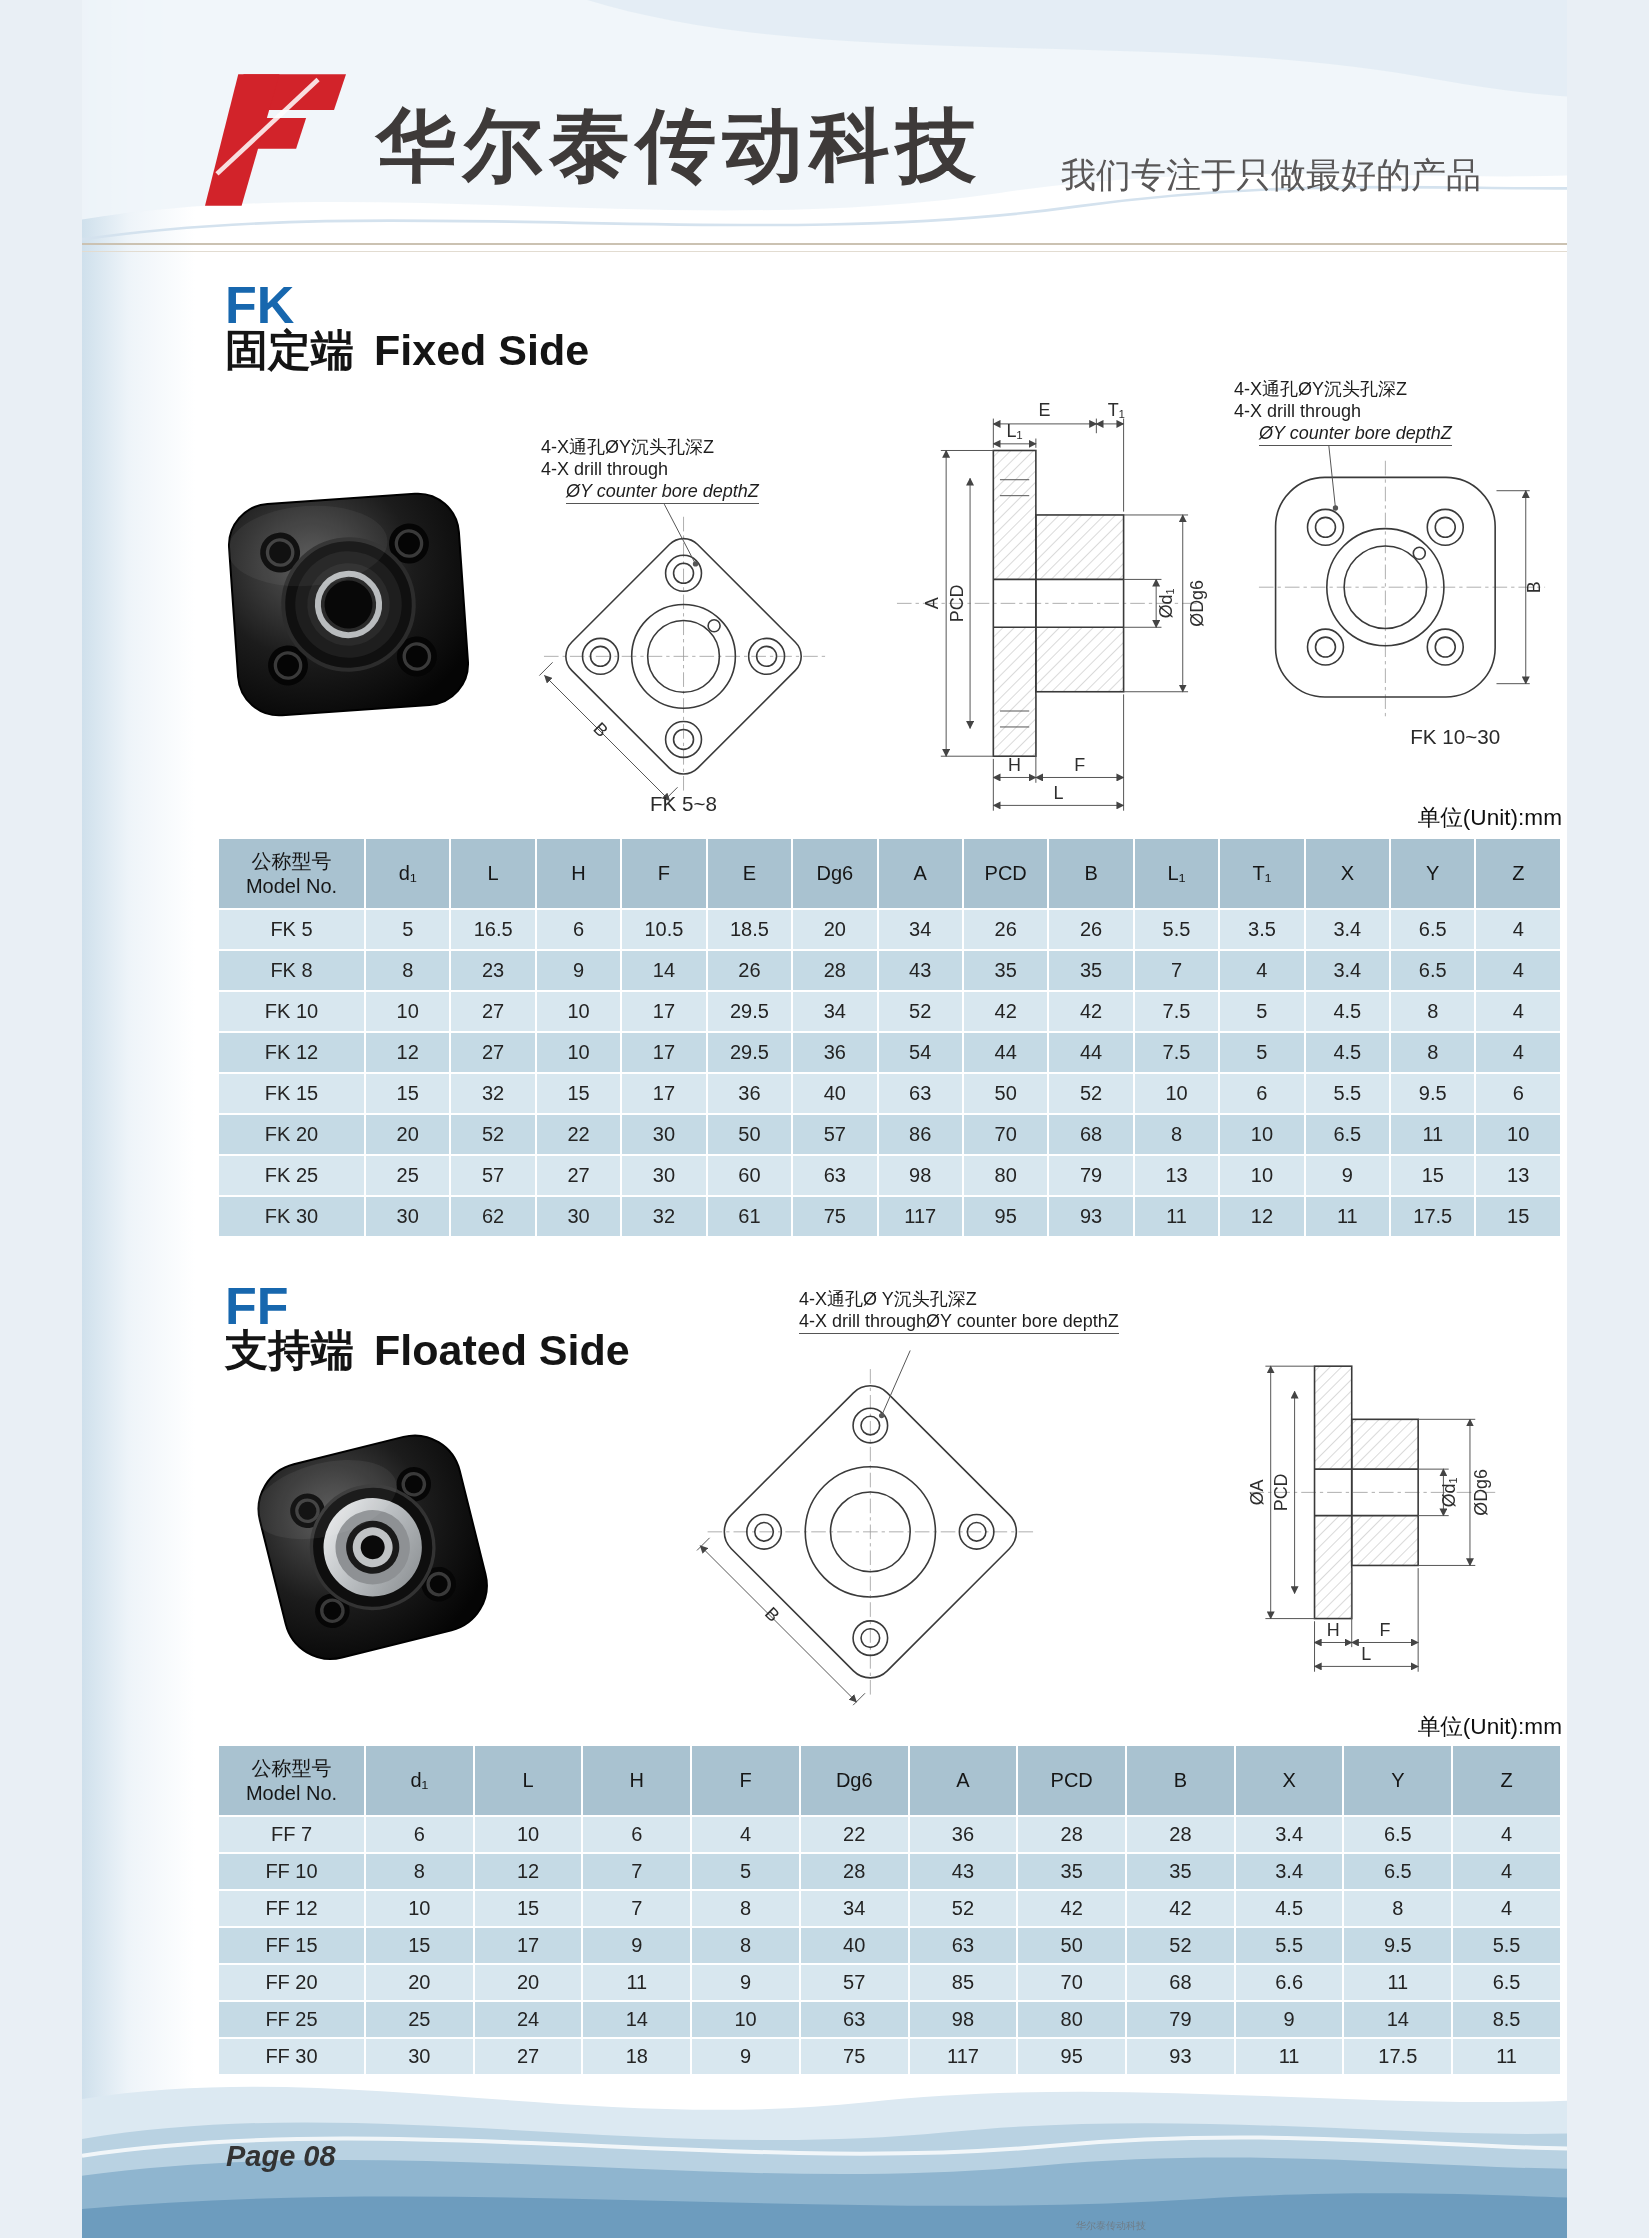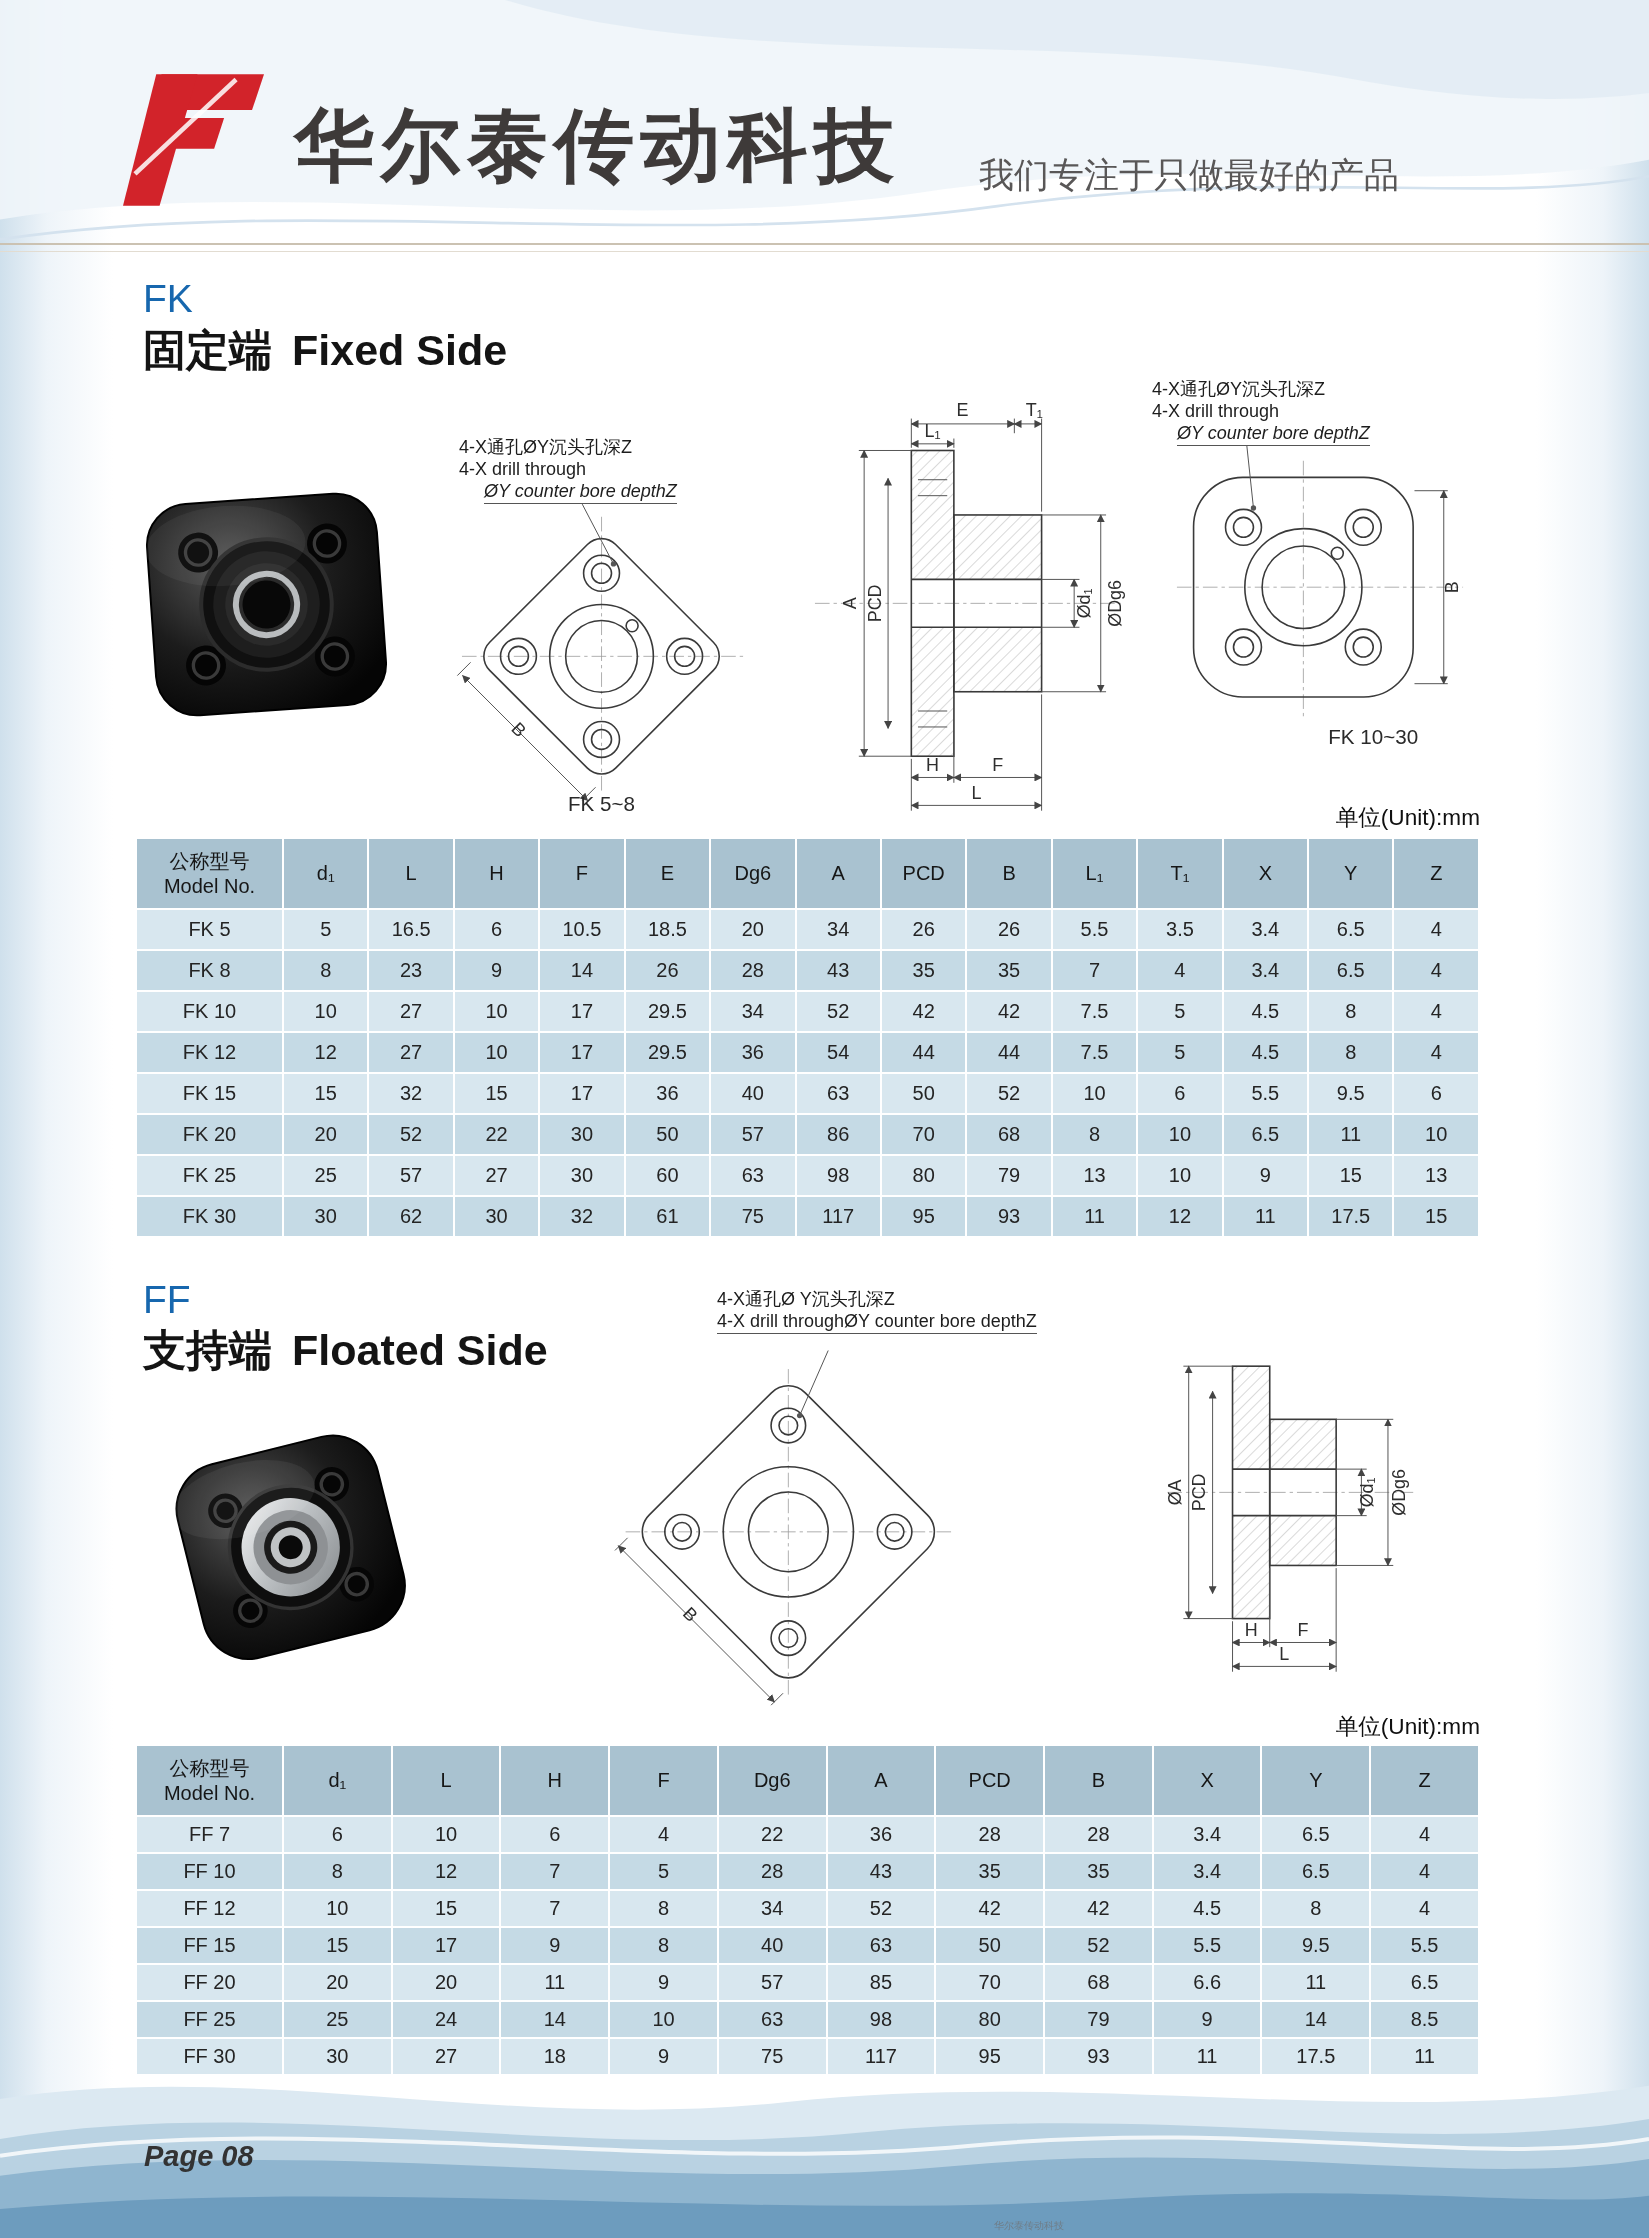--- a/index.html
+++ b/index.html
@@ -1,31 +1,31 @@
 <!DOCTYPE html>
 <html style="font-size:10.6px"><head>
 <meta charset="utf-8">
 <style>
   html,body{margin:0;padding:0;background:#e9eff5;}
   body{font-family:"Liberation Sans","DejaVu Sans",sans-serif;}
-  .page{position:relative;width:1649px;height:2239px;margin:0 auto;overflow:hidden;
+  .page{position:relative;width:1485px;height:2239px;margin:0 auto;overflow:hidden;
         background:linear-gradient(90deg,#cfe0ec 0px,#eef4f9 47px,#ffffff 113px,#ffffff 1536px,#eef4f9 1603px,#cfe0ec 1649px);}
   .layer{position:absolute;z-index:1;}
   .top-waves{position:absolute;top:0;left:0;width:1649px;height:286px;z-index:0;}
   .bottom-waves{position:absolute;bottom:0;left:0;width:1649px;height:200px;z-index:0;}
 
   
   .logo{position:absolute;left:123px;top:74px;width:141px;height:132px;}
   .company{position:absolute;left:294px;top:93px;font-size:80px;font-weight:700;color:#3e3a39;letter-spacing:6.7px;white-space:nowrap;}
   .slogan{position:absolute;left:979px;top:152px;font-size:35px;color:#595757;white-space:nowrap;}
   .rule1{position:absolute;left:0;top:243px;width:1649px;height:2px;background:#cbc2b2;}
   .rule2{position:absolute;left:0;top:251px;width:1649px;height:1.3px;background:#e2dcd1;}
 
   
-  .sec-code{position:absolute;left:143px;font-size:39px;font-weight:400;color:#1767ae;line-height:1;}
+  .sec-code{position:absolute;left:143px;font-size:52px;font-weight:700;color:#1767ae;line-height:1;}
   .sec-title{position:absolute;left:143px;font-size:43px;font-weight:700;color:#141414;line-height:1;white-space:nowrap;}
   .sec-title .en{margin-left:20px;}
 
   
   .annot{position:absolute;font-size:18px;line-height:22px;color:#1d1d1d;white-space:nowrap;}
   .annot .indent{margin-left:25px;font-style:italic;}
   .annot .ul{display:inline-block;border-bottom:1.3px solid #555;padding-bottom:1.3px;}
 
   .unit-note{position:absolute;left:815px;width:665px;text-align:right;font-size:22.6px;color:#101010;}
 

